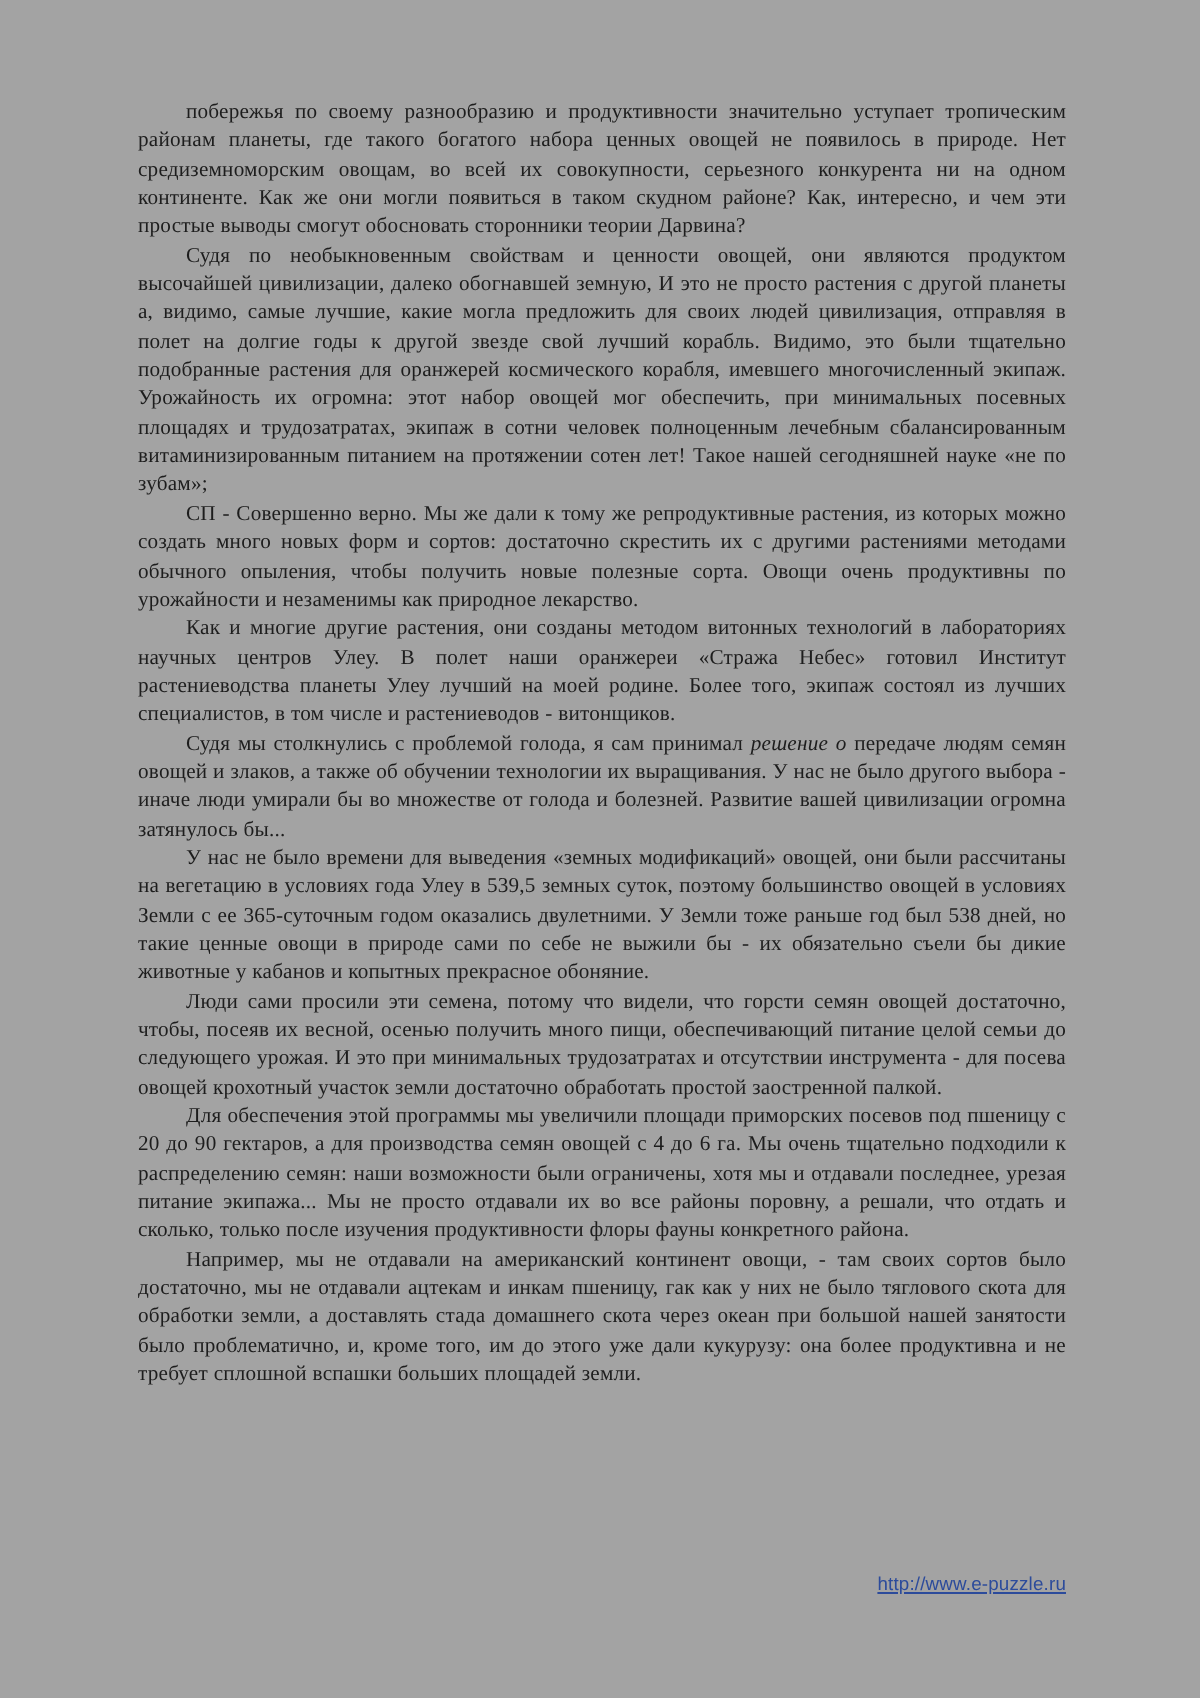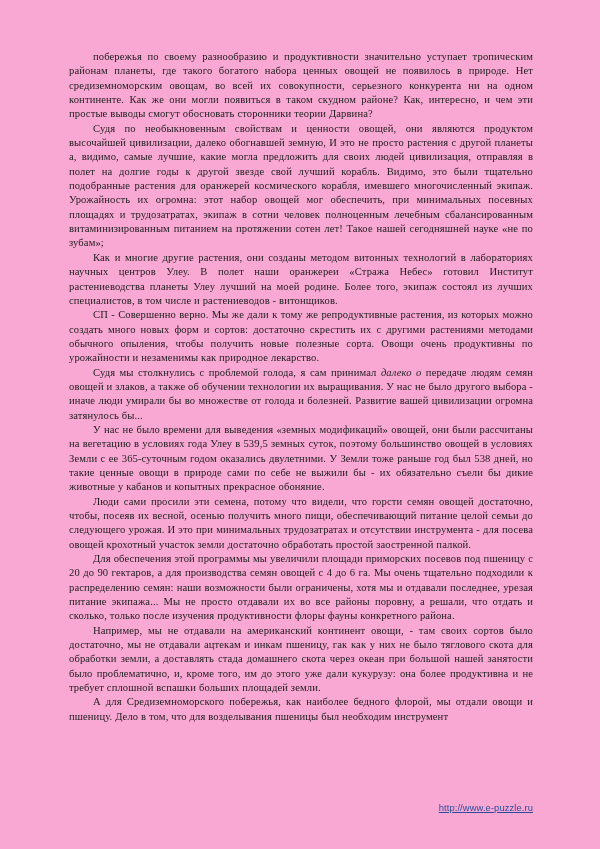--- a/index.html
+++ b/index.html
@@ -13,21 +13,21 @@
     background: #ffffff;
     font-family: "Liberation Serif", "DejaVu Serif", serif;
     color: #1b1b1b;
     overflow: hidden;
   }
 
   .page {
     position: relative;
     width: 600px;
     height: 849px;
-    background: #f9a8d4;
+    background: #a3a3a3;
     box-sizing: border-box;
     padding-left: 22px;
   }
 
   .text-column {
     position: absolute;
     left: 69px;
     top: 50px;
     width: 464px;
   }
@@ -50,21 +50,20 @@
   }
 
   .footer-link-wrap {
     position: absolute;
     left: 69px;
     top: 786px;
     width: 464px;
     text-align: right;
     font-size: 9.4px;
     line-height: 12px;
-    margin-top: 16px;
   }
 
   .footer-link {
     color: #2c4b9b;
     text-decoration: underline;
     text-decoration-color: #2c4b9b;
     text-underline-offset: 1px;
     font-family: "Liberation Sans", "DejaVu Sans", sans-serif;
     font-size: 9.4px;
     letter-spacing: 0.01em;
@@ -75,35 +74,34 @@
 <body>
 
 <div class="page">
 
   <div class="text-column">
 
     <p class="para">побережья по своему разнообразию и продуктивности значительно уступает тропическим районам планеты, где такого богатого набора ценных овощей не появилось в природе. Нет средиземноморским овощам, во всей их совокупности, серьезного конкурента ни на одном континенте. Как же они могли появиться в таком скудном районе? Как, интересно, и чем эти простые выводы смогут обосновать сторонники теории Дарвина?</p>
 
     <p class="para">Судя по необыкновенным свойствам и ценности овощей, они являются продуктом высочайшей цивилизации, далеко обогнавшей земную, И это не просто растения с другой планеты а, видимо, самые лучшие, какие могла предложить для своих людей цивилизация, отправляя в полет на долгие годы к другой звезде свой лучший корабль. Видимо, это были тщательно подобранные растения для оранжерей космического корабля, имевшего многочисленный экипаж. Урожайность их огромна: этот набор овощей мог обеспечить, при минимальных посевных площадях и трудозатратах, экипаж в сотни человек полноценным лечебным сбалансированным витаминизированным питанием на протяжении сотен лет! Такое нашей сегодняшней науке «не по зубам»;</p>
 
+    <p class="para">СП - Совершенно верно. Мы же дали к тому же репродуктивные растения, из которых можно создать много новых форм и сортов: достаточно скрестить их с другими растениями методами обычного опыления, чтобы получить новые полезные сорта. Овощи очень продуктивны по урожайности и незаменимы как природное лекарство.</p>
+
     <p class="para">Как и многие другие растения, они созданы методом витонных технологий в лабораториях научных центров Улеу. В полет наши оранжереи «Стража Небес» готовил Институт растениеводства планеты Улеу лучший на моей родине. Более того, экипаж состоял из лучших специалистов, в том числе и растениеводов - витонщиков.</p>
 
-    <p class="para">СП - Совершенно верно. Мы же дали к тому же репродуктивные растения, из которых можно создать много новых форм и сортов: достаточно скрестить их с другими растениями методами обычного опыления, чтобы получить новые полезные сорта. Овощи очень продуктивны по урожайности и незаменимы как природное лекарство.</p>
-
-    <p class="para"><span>Судя мы столкнулись с проблемой голода, я сам принимал </span><span class="it">далеко о</span><span> передаче людям семян овощей и злаков, а также об обучении технологии их выращивания. У нас не было другого выбора - иначе люди умирали бы во множестве от голода и болезней. Развитие вашей цивилизации огромна затянулось бы...</span></p>
+    <p class="para"><span>Судя мы столкнулись с проблемой голода, я сам принимал </span><span class="it">решение о</span><span> передаче людям семян овощей и злаков, а также об обучении технологии их выращивания. У нас не было другого выбора - иначе люди умирали бы во множестве от голода и болезней. Развитие вашей цивилизации огромна затянулось бы...</span></p>
 
     <p class="para">У нас не было времени для выведения «земных модификаций» овощей, они были рассчитаны на вегетацию в условиях года Улеу в 539,5 земных суток, поэтому большинство овощей в условиях Земли с ее 365-суточным годом оказались двулетними. У Земли тоже раньше год был 538 дней, но такие ценные овощи в природе сами по себе не выжили бы - их обязательно съели бы дикие животные у кабанов и копытных прекрасное обоняние.</p>
 
     <p class="para">Люди сами просили эти семена, потому что видели, что горсти семян овощей достаточно, чтобы, посеяв их весной, осенью получить много пищи, обеспечивающий питание целой семьи до следующего урожая. И это при минимальных трудозатратах и отсутствии инструмента - для посева овощей крохотный участок земли достаточно обработать простой заостренной палкой.</p>
 
     <p class="para">Для обеспечения этой программы мы увеличили площади приморских посевов под пшеницу с 20 до 90 гектаров, а для производства семян овощей с 4 до 6 га. Мы очень тщательно подходили к распределению семян: наши возможности были ограничены, хотя мы и отдавали последнее, урезая питание экипажа... Мы не просто отдавали их во все районы поровну, а решали, что отдать и сколько, только после изучения продуктивности флоры фауны конкретного района.</p>
 
     <p class="para">Например, мы не отдавали на американский континент овощи, - там своих сортов было достаточно, мы не отдавали ацтекам и инкам пшеницу, гак как у них не было тяглового скота для обработки земли, а доставлять стада домашнего скота через океан при большой нашей занятости было проблематично, и, кроме того, им до этого уже дали кукурузу: она более продуктивна и не требует сплошной вспашки больших площадей земли.</p>
 
-    <p class="para">А для Средиземноморского побережья, как наиболее бедного флорой, мы отдали овощи и пшеницу. Дело в том, что для возделывания пшеницы был необходим инструмент</p>
 
   </div>
 
   <div class="footer-link-wrap">
     <span class="footer-link">http://www.e-puzzle.ru</span>
   </div>
 
 </div>
 
 </body></html>

